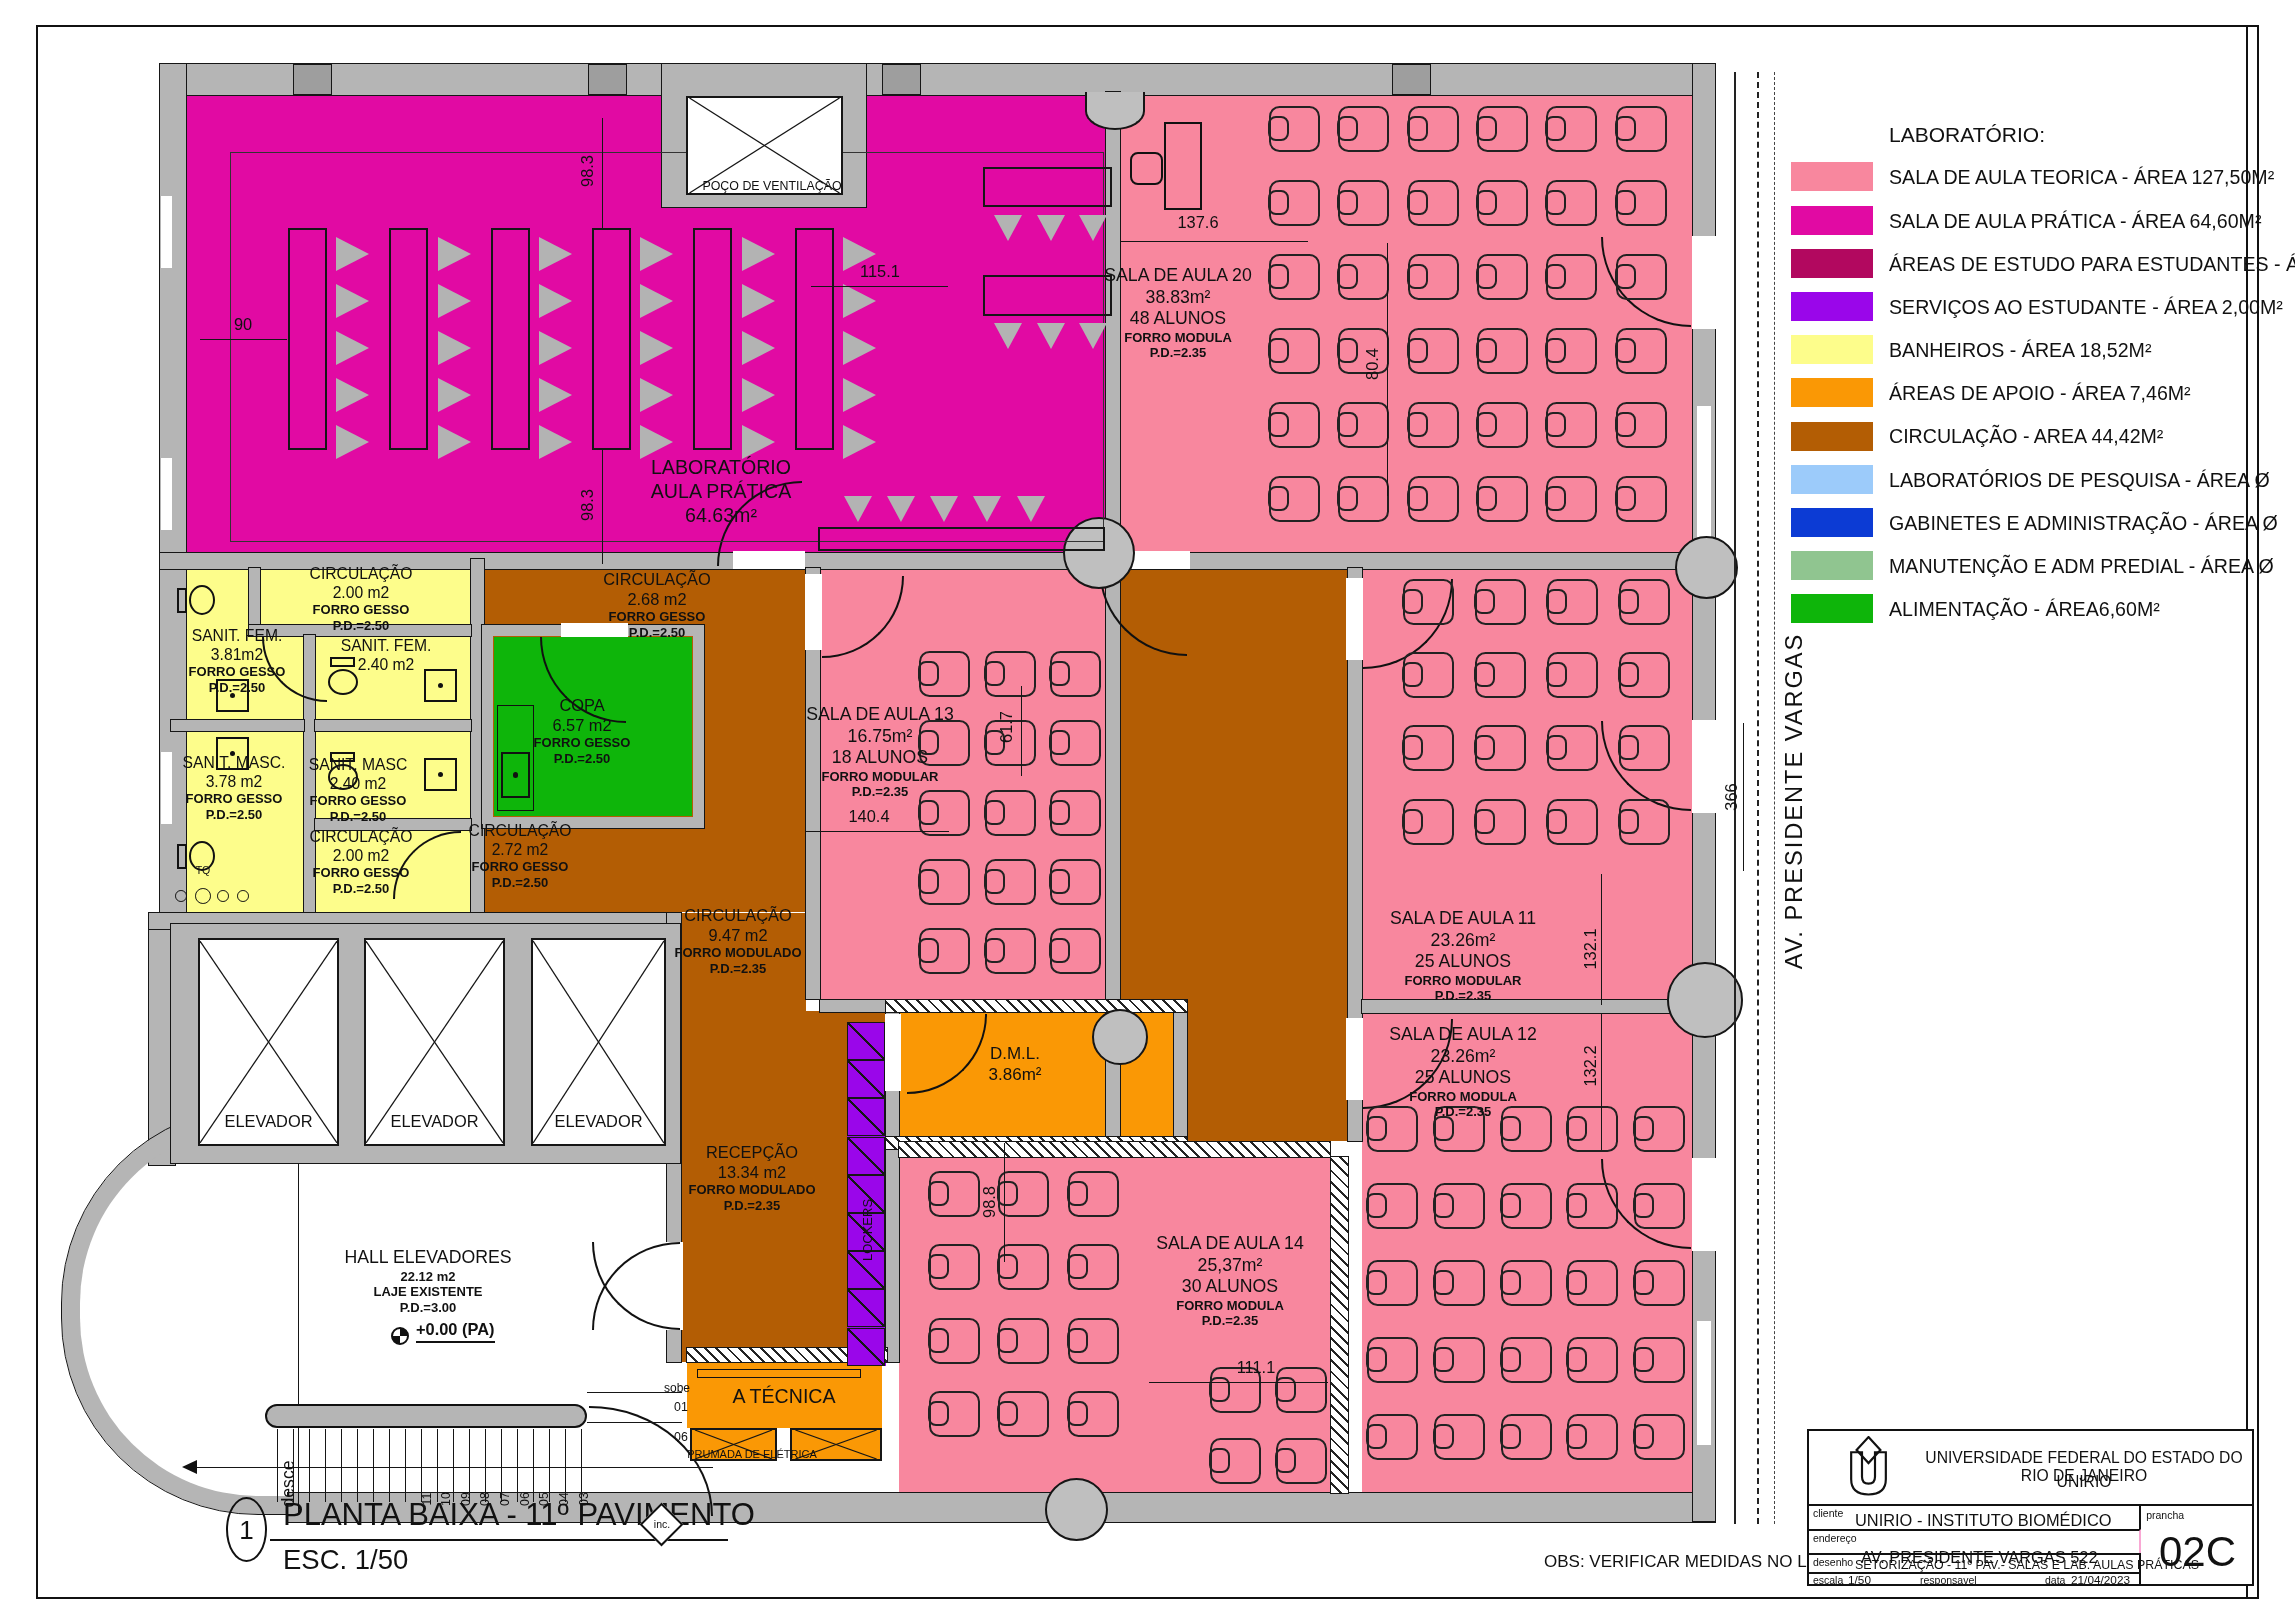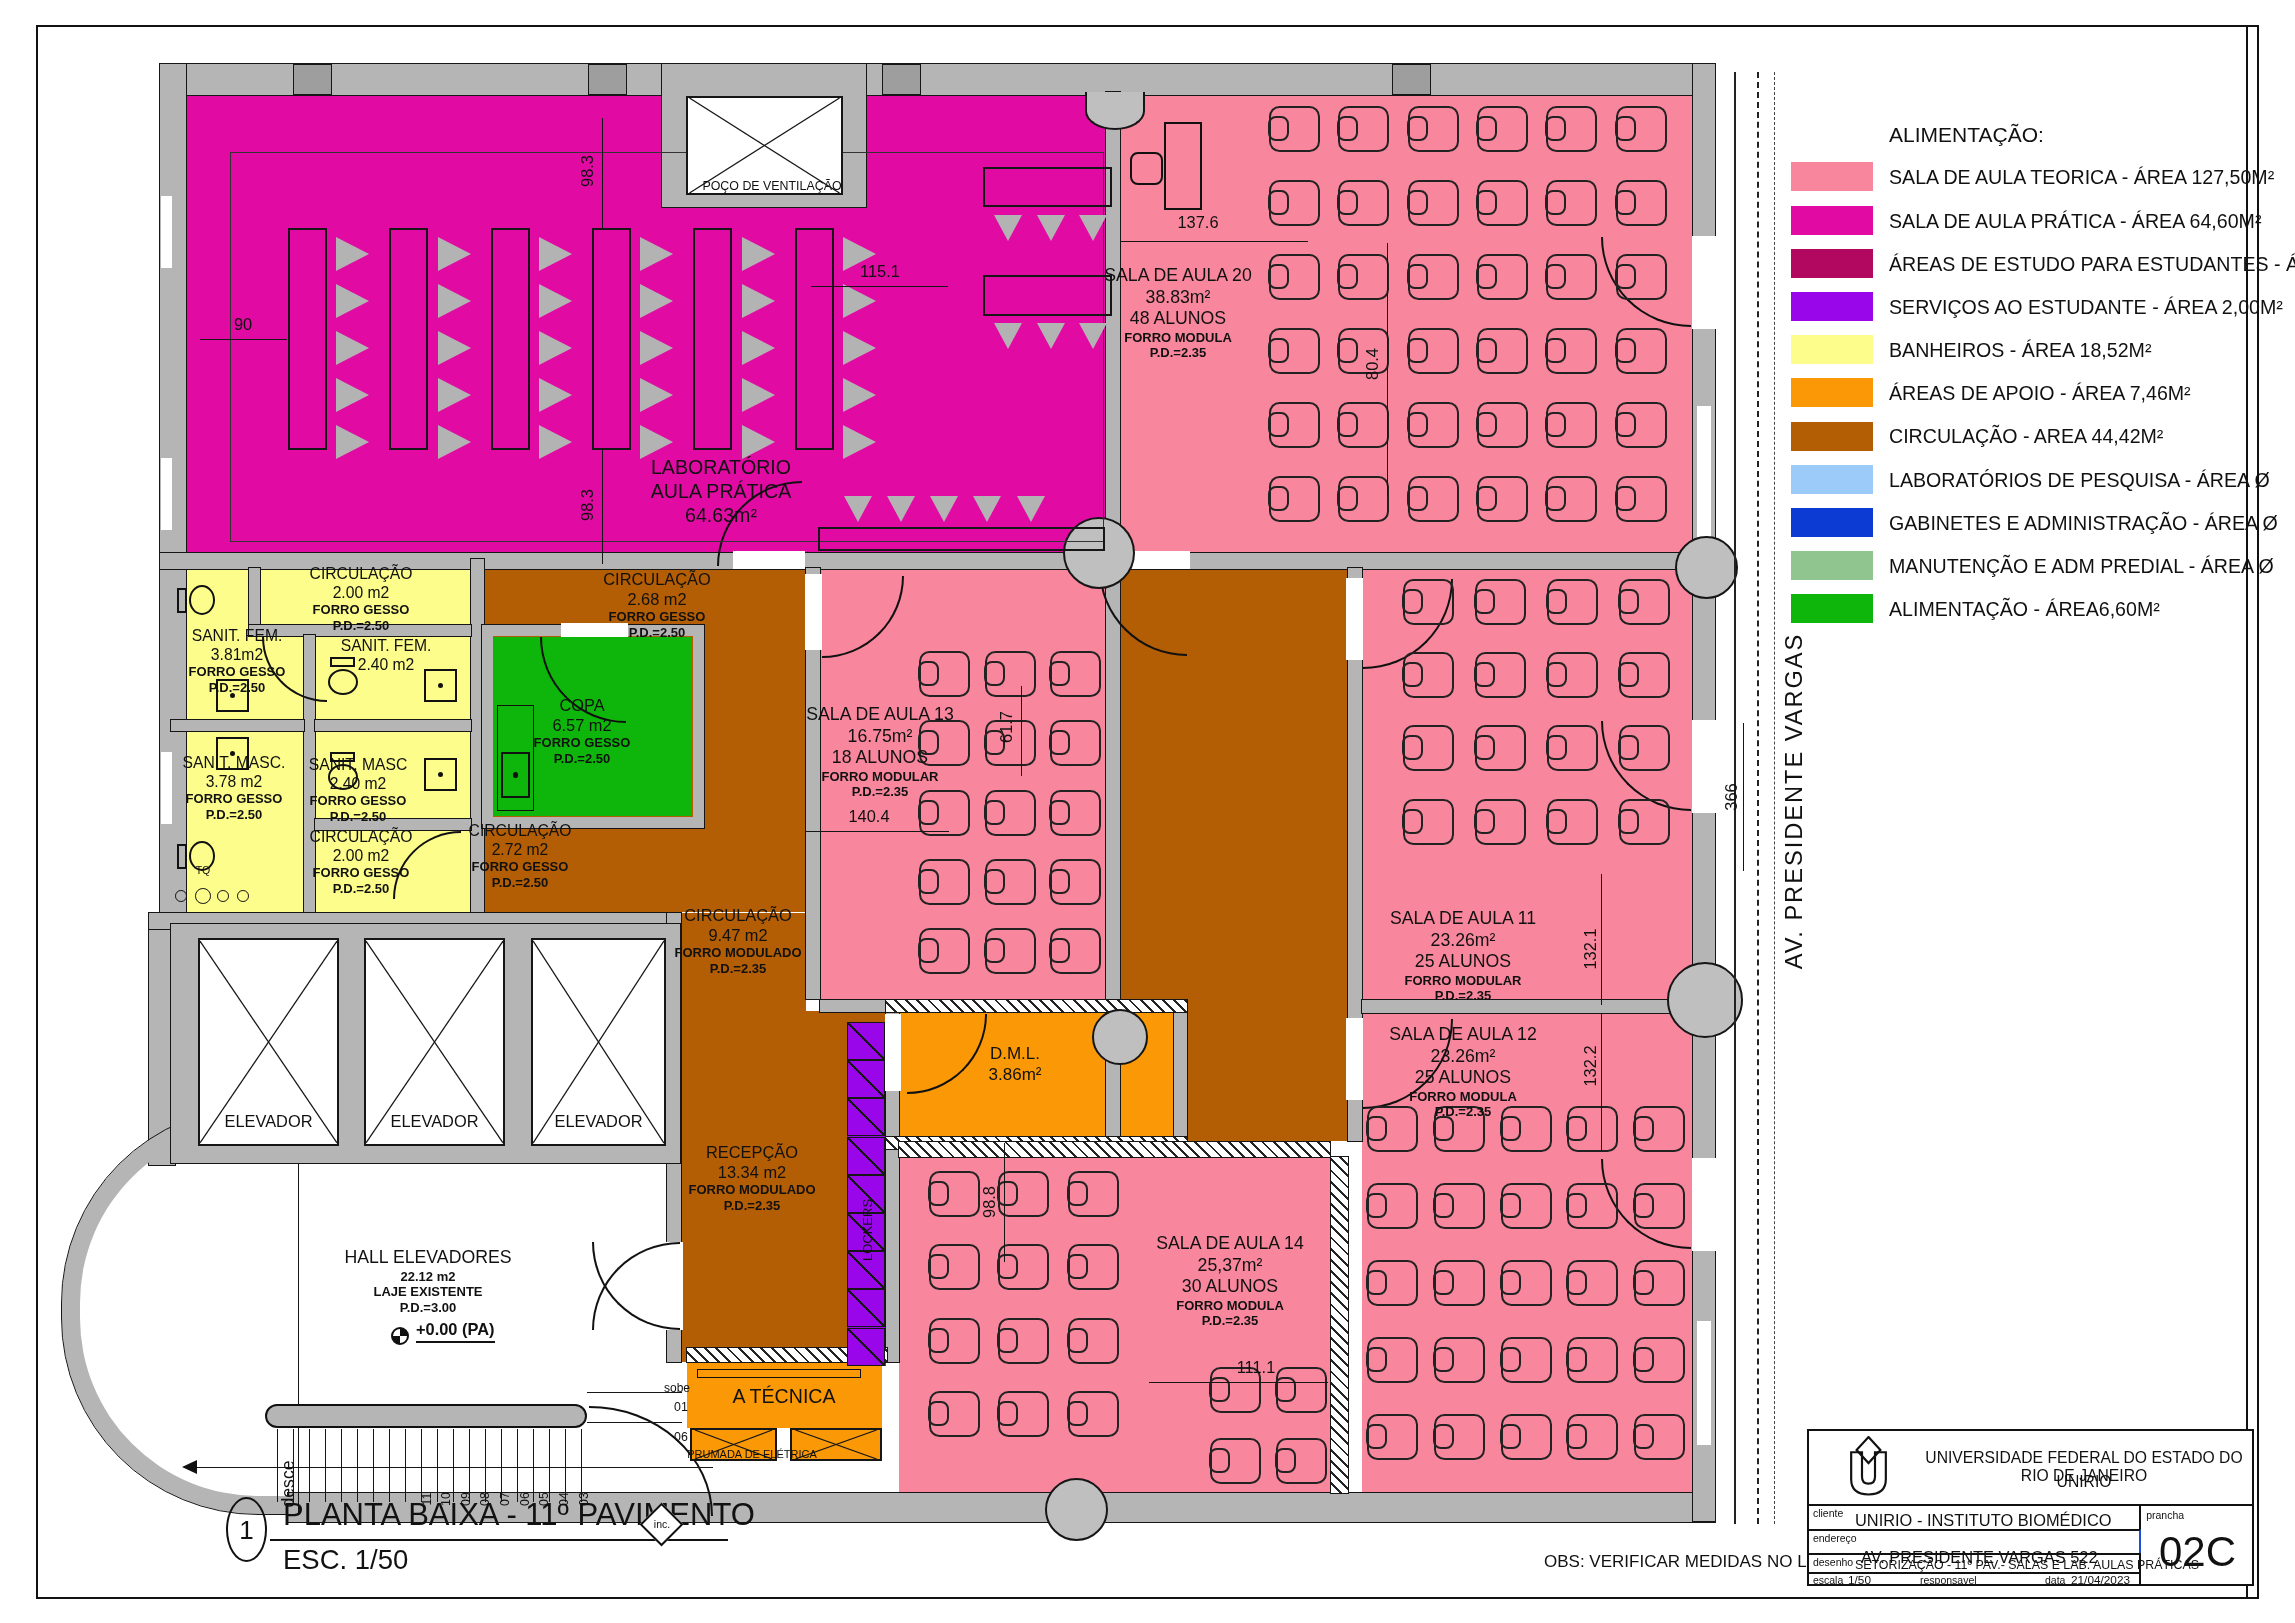--- a/index.html
+++ b/index.html
@@ -321,21 +321,21 @@
   <div class="smalltext" style="left:677px;top:1388px;font-size:12px">sobe</div>
   <div class="abs" style="left:646px;top:1509px;width:31px;height:31px;border:2px solid #111;background:#fff;transform:rotate(45deg);z-index:28"></div>
   <div class="smalltext" style="left:662px;top:1524px;font-size:10.5px;z-index:29">inc.</div>
 
   <div class="abs" style="left:1734px;top:72px;width:2px;height:1452px;background:#222"></div>
   <div class="abs" style="left:1757px;top:72px;width:0;height:1452px;border-left:2px dashed #222"></div>
   <div class="abs" style="left:1774px;top:72px;width:0;height:1452px;border-left:1.3px dashed #444"></div>
   <div class="smalltext" style="left:1794px;top:801px;font-size:23.6px;letter-spacing:2px;transform:translate(-50%,-50%) rotate(-90deg)">AV.  PRESIDENTE  VARGAS</div>
 
   <div class="abs" style="left:1791px;top:118px;width:458px;height:543px">
-    <div class="abs" style="left:98px;top:5.2px;font-size:21px">ALIMENTAÇÃO:</div>
+    <div class="abs" style="left:98px;top:5.2px;font-size:21px">LABORATÓRIO:</div>
     <div id="legend-rows" class="abs" style="left:0;top:0;width:458px;height:543px">
         <div class="legend-sw" style="left: 0px; top: 44px; background: rgb(248, 135, 158);"></div>
         <div class="abs" style="left: 98px; top: 48px; font-size: 19.6px; white-space: nowrap;">SALA DE AULA TEORICA - ÁREA 127,50M²</div>
         <div class="legend-sw" style="left: 0px; top: 88px; background: rgb(225, 10, 163);"></div>
         <div class="abs" style="left: 98px; top: 92px; font-size: 19.6px; white-space: nowrap;">SALA DE AULA PRÁTICA - ÁREA 64,60M²</div>
         <div class="legend-sw" style="left: 0px; top: 131px; background: rgb(178, 8, 95);"></div>
         <div class="abs" style="left: 98px; top: 135px; font-size: 19.6px; white-space: nowrap;">ÁREAS DE ESTUDO PARA ESTUDANTES - ÁREA Ø</div>
         <div class="legend-sw" style="left: 0px; top: 174px; background: rgb(154, 6, 234);"></div>
         <div class="abs" style="left: 98px; top: 178px; font-size: 19.6px; white-space: nowrap;">SERVIÇOS AO ESTUDANTE - ÁREA 2,00M²</div>
         <div class="legend-sw" style="left: 0px; top: 217px; background: rgb(253, 253, 139);"></div>
@@ -367,21 +367,21 @@
         <polygon points="50,2 72,26 50,50 28,26" fill="none" stroke="#111" stroke-width="4"></polygon>
         <path d="M18,30 L38,30 L38,75 Q38,88 50,88 Q62,88 62,75 L62,30 L82,30 L82,80 Q82,108 50,108 Q18,108 18,80 Z" fill="none" stroke="#111" stroke-width="4"></path>
       </svg>
     </div>
     <div class="abs" style="left:105px;top:18.3px;width:340px;font-size:15.7px;text-align:center">UNIVERSIDADE FEDERAL DO ESTADO DO RIO DE JANEIRO</div>
     <div class="abs" style="left:105px;top:42px;width:340px;font-size:15.7px;text-align:center">UNIRIO</div>
     <div class="abs" style="left:0;top:73px;width:332px;height:25px;border-top:2px solid #111;border-right:2px solid #111">
       <span class="tb-lab" style="left:3.9px;top:1.3px">cliente</span>
       <span class="tb-val" style="left:46px;top:5.2px">UNIRIO - INSTITUTO BIOMÉDICO</span>
     </div>
-    <div class="abs" style="left:0;top:98px;width:332px;height:39px;border-top:2px solid #111;border-right:2px solid #1d4ed8">
+    <div class="abs" style="left:0;top:98px;width:332px;height:39px;border-top:2px solid #111;border-right:2px solid #f9a8d4">
       <span class="tb-lab" style="left:3.9px;top:1.3px">endereço</span>
       <span class="tb-val" style="left:52px;top:17px">AV. PRESIDENTE VARGAS 522</span>
     </div>
     <div class="abs" style="left:0;top:122px;width:332px;height:19.6px;border-top:2px solid #111;border-right:2px solid #111">
       <span class="tb-lab" style="left:3.9px;top:0.7px">desenho</span>
       <span class="tb-val" style="left:46px;top:2.6px;font-size:12.4px">SETORIZAÇÃO - 11º PAV.- SALAS E LAB. AULAS PRÁTICAS</span>
     </div>
     <div class="abs" style="left:0;top:141px;width:332px;height:11.8px;border-top:2px solid #111;border-right:2px solid #111">
       <span class="tb-lab" style="left:3.9px;top:0">escala</span>
       <span class="tb-val" style="left:39px;top:-1.3px;font-size:11.8px">1/50</span>

